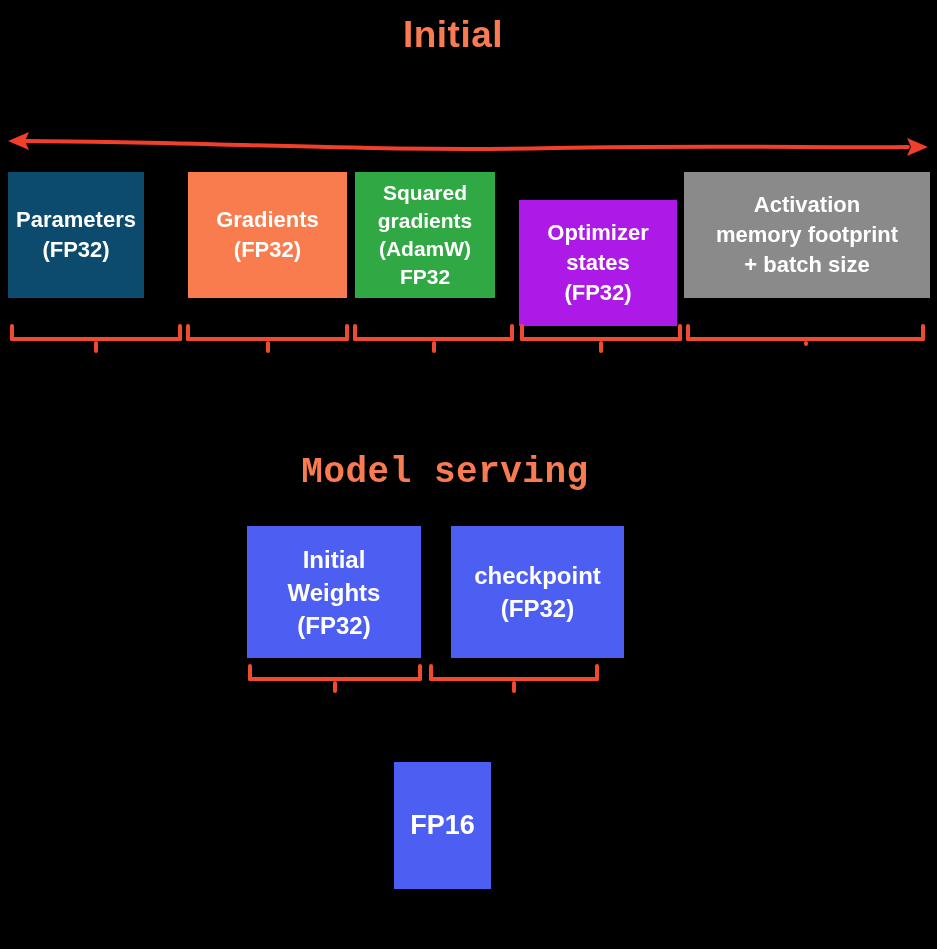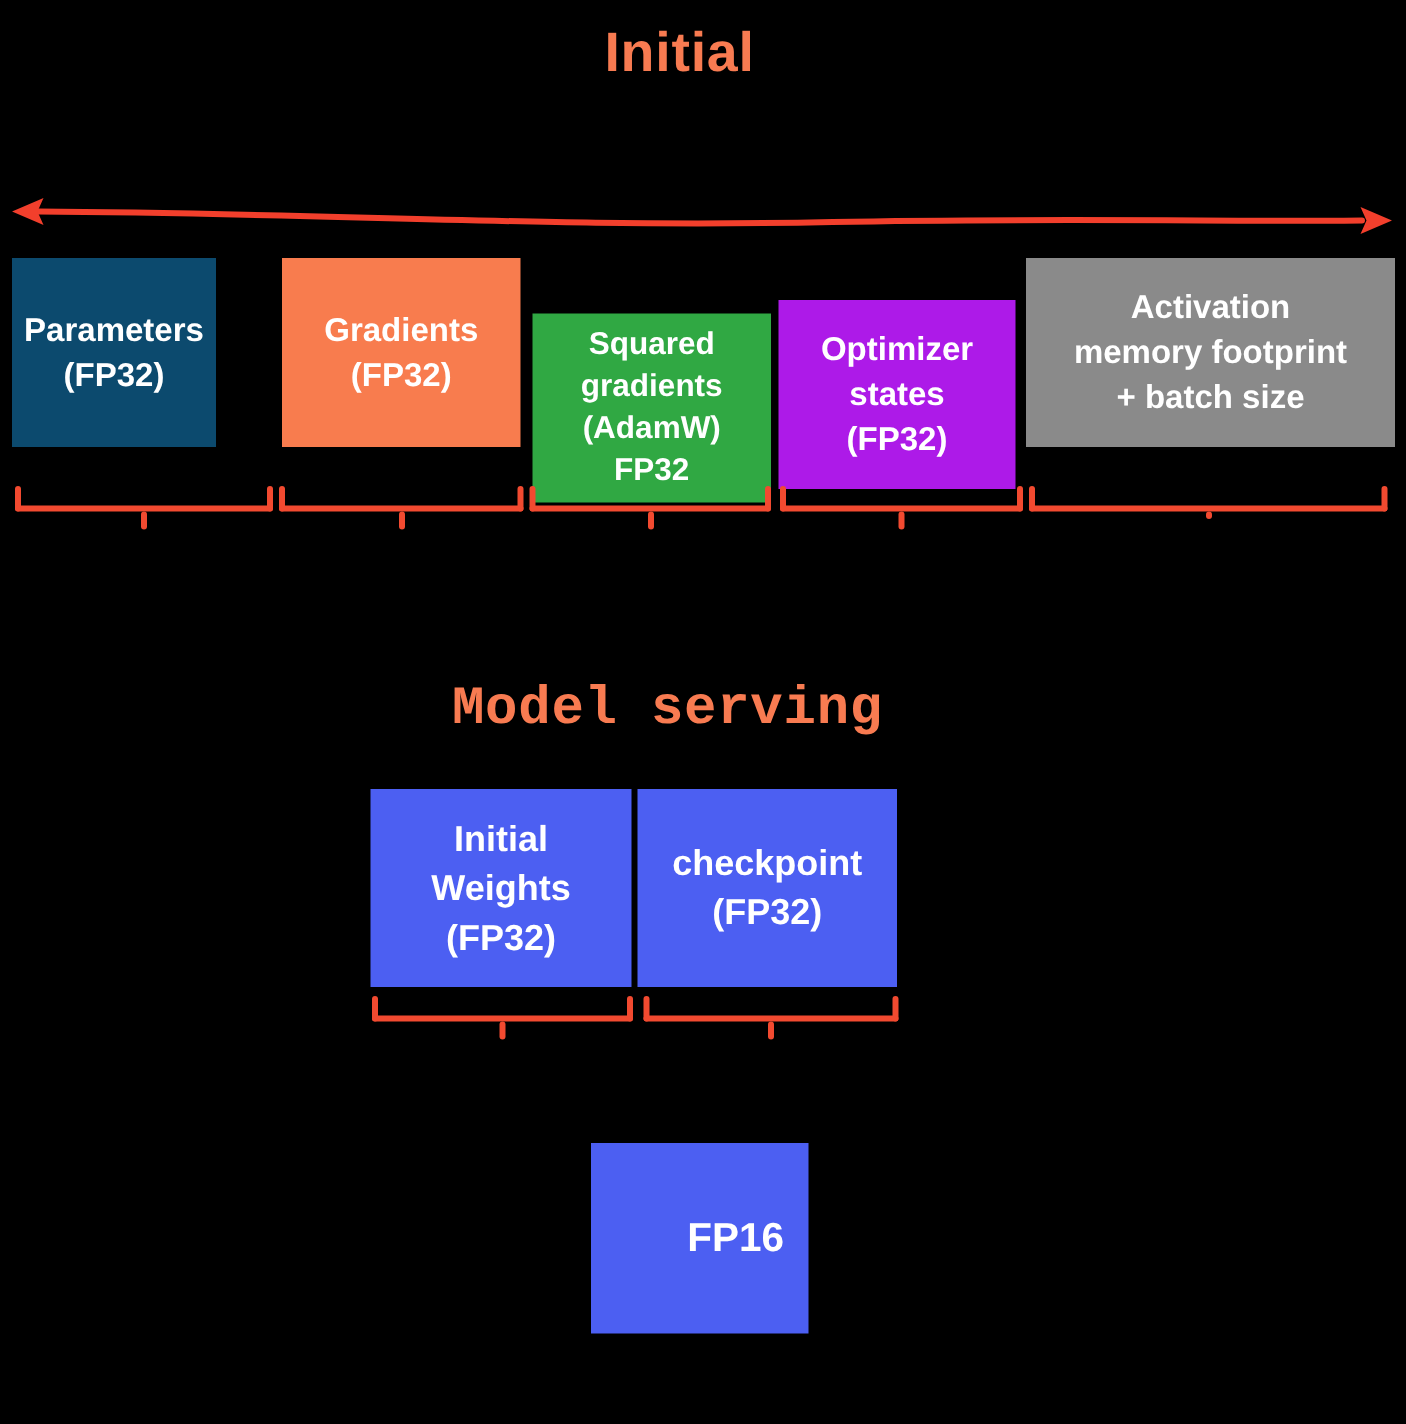--- a/index.html
+++ b/index.html
@@ -14,21 +14,21 @@
   }
   .title-training{top:14px;width:906px;}
   .title-serving{top:452px;width:890px;font-size:36px;font-family:Liberation Mono, monospace;}
   .arrow-svg{position:absolute;left:0;top:125px;}
   .box{
     position:absolute;display:flex;align-items:center;justify-content:center;
     text-align:center;color:#fff;font-weight:bold;white-space:pre-line;
   }
   .train-box{top:172px;height:126px;font-size:22px;line-height:30px;}
   .serve-box{top:526px;height:132px;font-size:24px;line-height:33px;}
-  .fp16-box{left:394px;top:762px;width:97px;height:127px;font-size:27px;padding-left:48px;}
+  .fp16-box{left:394px;top:762px;width:97px;height:127px;font-size:27px;}
   .brace{position:absolute;height:30px;}
   .brace i{position:absolute;background:var(--brace);border-radius:2px;}
   .brace .bar{left:0;right:0;top:13px;height:4px;}
   .brace .tl{left:0;top:0;width:4px;height:17px;}
   .brace .tr{right:0;top:0;width:4px;height:17px;}
   .brace .tc{left:50%;margin-left:-2px;top:17px;width:4px;height:12px;}
   .brace.small-tc .tc{height:5px;}
   .brace-row1{top:324px;}
   .brace-row2{top:664px;}
 </style>
@@ -44,21 +44,21 @@
     <polygon points="8,16 29,7 25,16 29,25" fill="#f23f2c"></polygon>
     <polygon points="928,22 907,13 911,22 907,31" fill="#f23f2c"></polygon>
   </svg>
 
   <div class="box train-box" style="left: 8px; width: 136px; background: #0c4a6e;">Parameters
 (FP32)</div>
 
   <div class="box train-box" style="left: 188px; width: 159px; background: rgb(248, 124, 78);">Gradients
 (FP32)</div>
 
-  <div class="box train-box" style="left: 355px; width: 159px; font-size: 21px; line-height: 28px; background: rgb(48, 168, 67); margin-top: 37px;">Squared
+  <div class="box train-box" style="left: 355px; width: 140px; font-size: 21px; line-height: 28px; background: rgb(48, 168, 67);">Squared
 gradients
 (AdamW)
 FP32</div>
 
   <div class="box train-box" style="left: 519px; width: 158px; background: rgb(173, 26, 232); margin-top: 28px;">Optimizer
 states
 (FP32)</div>
 
   <div class="box train-box" style="left: 684px; width: 246px; background: rgb(138, 138, 138);">Activation
 memory footprint
@@ -94,21 +94,21 @@
       <i class="bar"></i>
       <i class="tc"></i>
   </div>
 
   <div class="section-title title-serving">Model serving</div>
 
   <div class="box serve-box" style="left: 247px; width: 174px; background: rgb(76, 95, 242);">Initial
 Weights
 (FP32)</div>
 
-  <div class="box serve-box" style="left: 425px; width: 173px; background: rgb(76, 95, 242);">checkpoint
+  <div class="box serve-box" style="left: 451px; width: 173px; background: rgb(76, 95, 242);">checkpoint
 (FP32)</div>
 
   <div class="brace brace-row2" style="left:248px;width:174px;">
     <i class="tl"></i>
       <i class="tr"></i>
       <i class="bar"></i>
       <i class="tc"></i>
   </div>
   <div class="brace brace-row2" style="left:429px;width:170px;">
     <i class="tl"></i>

